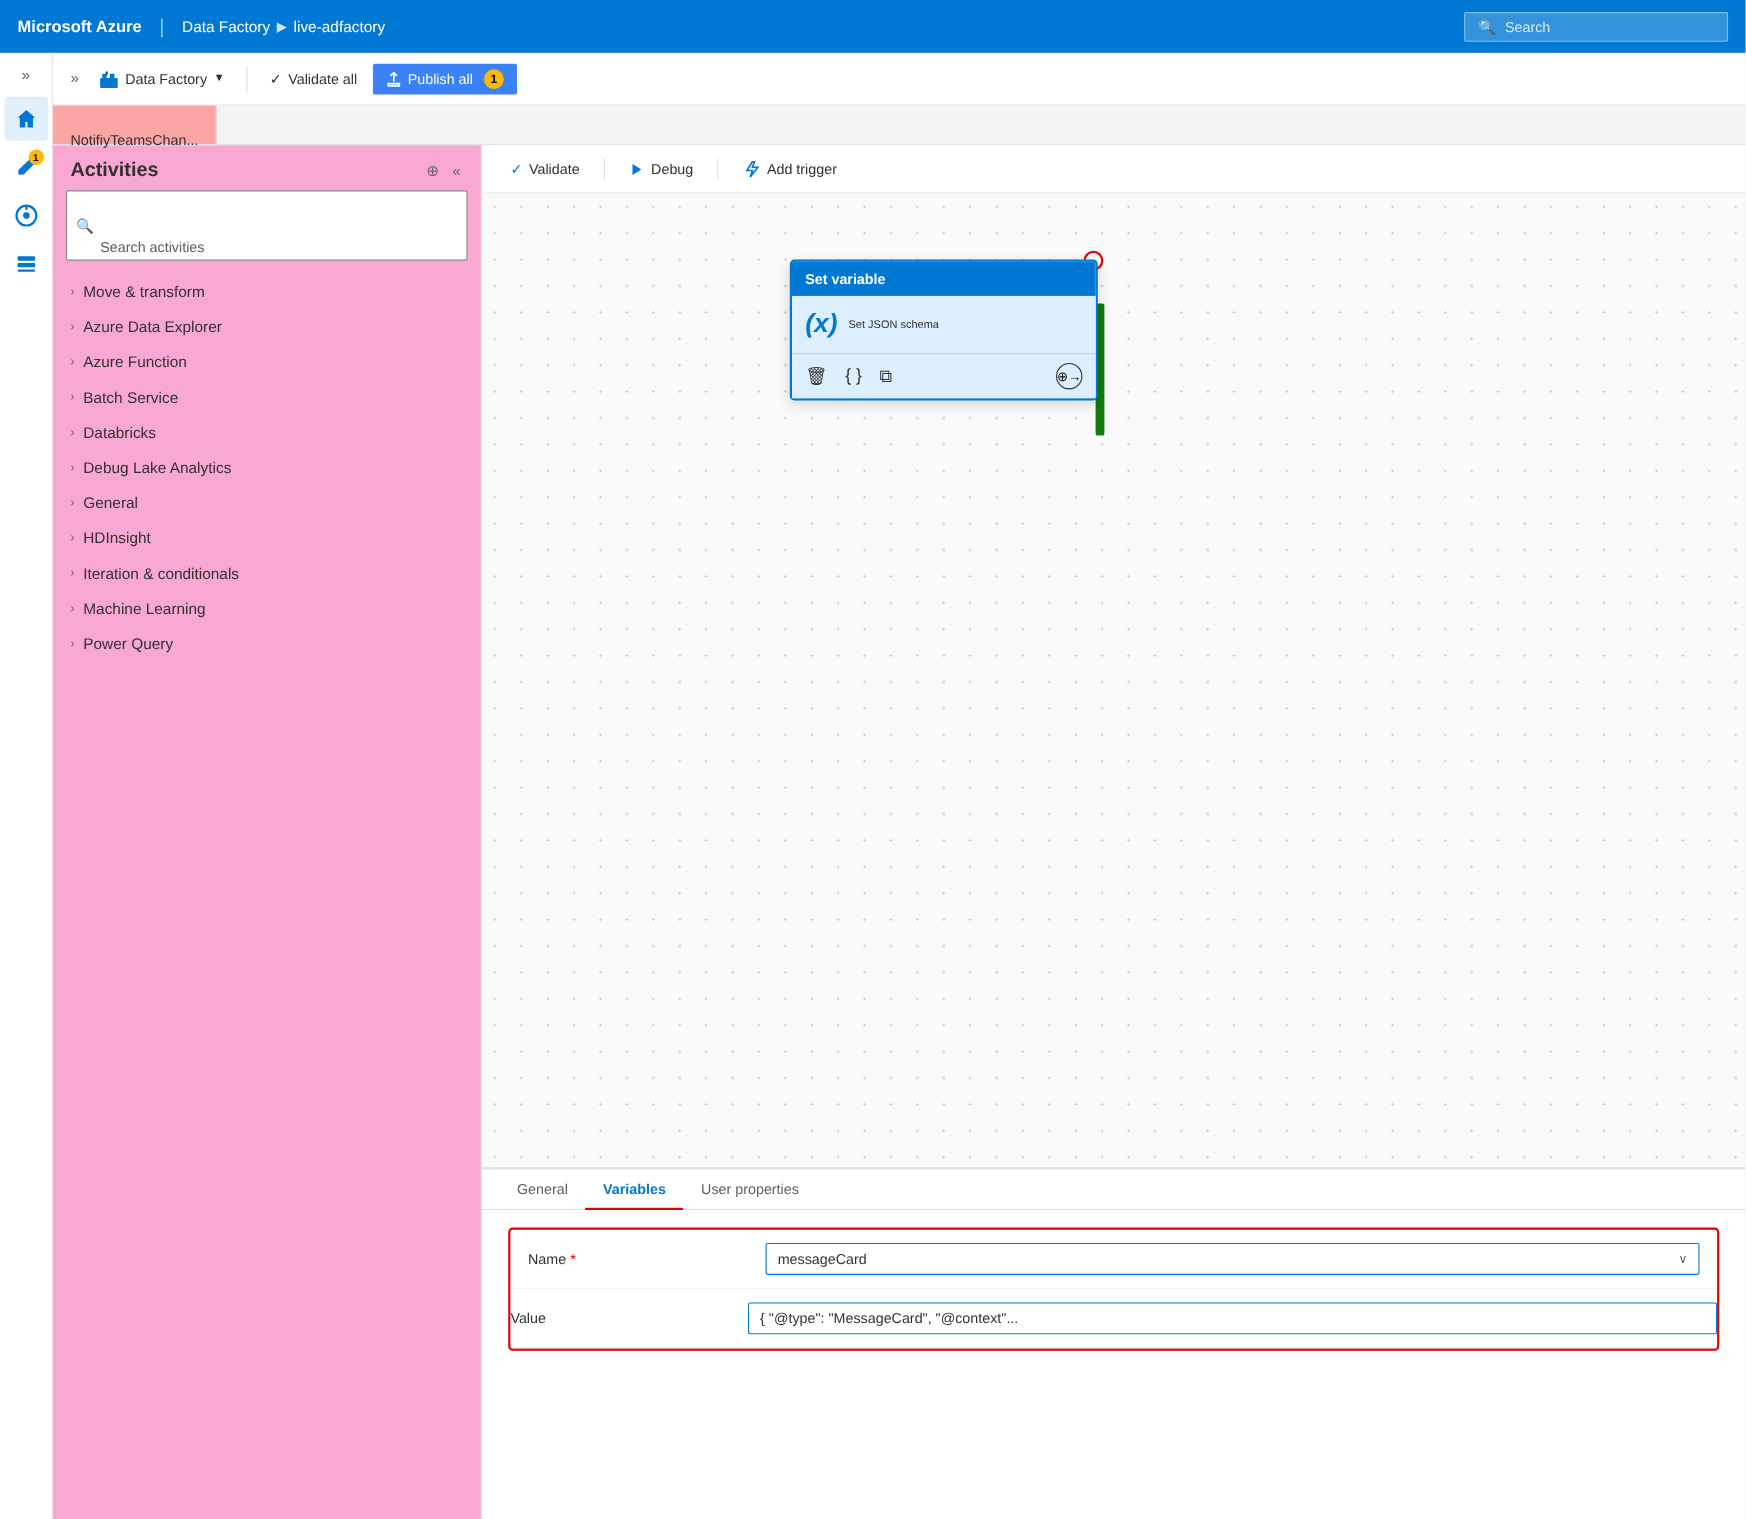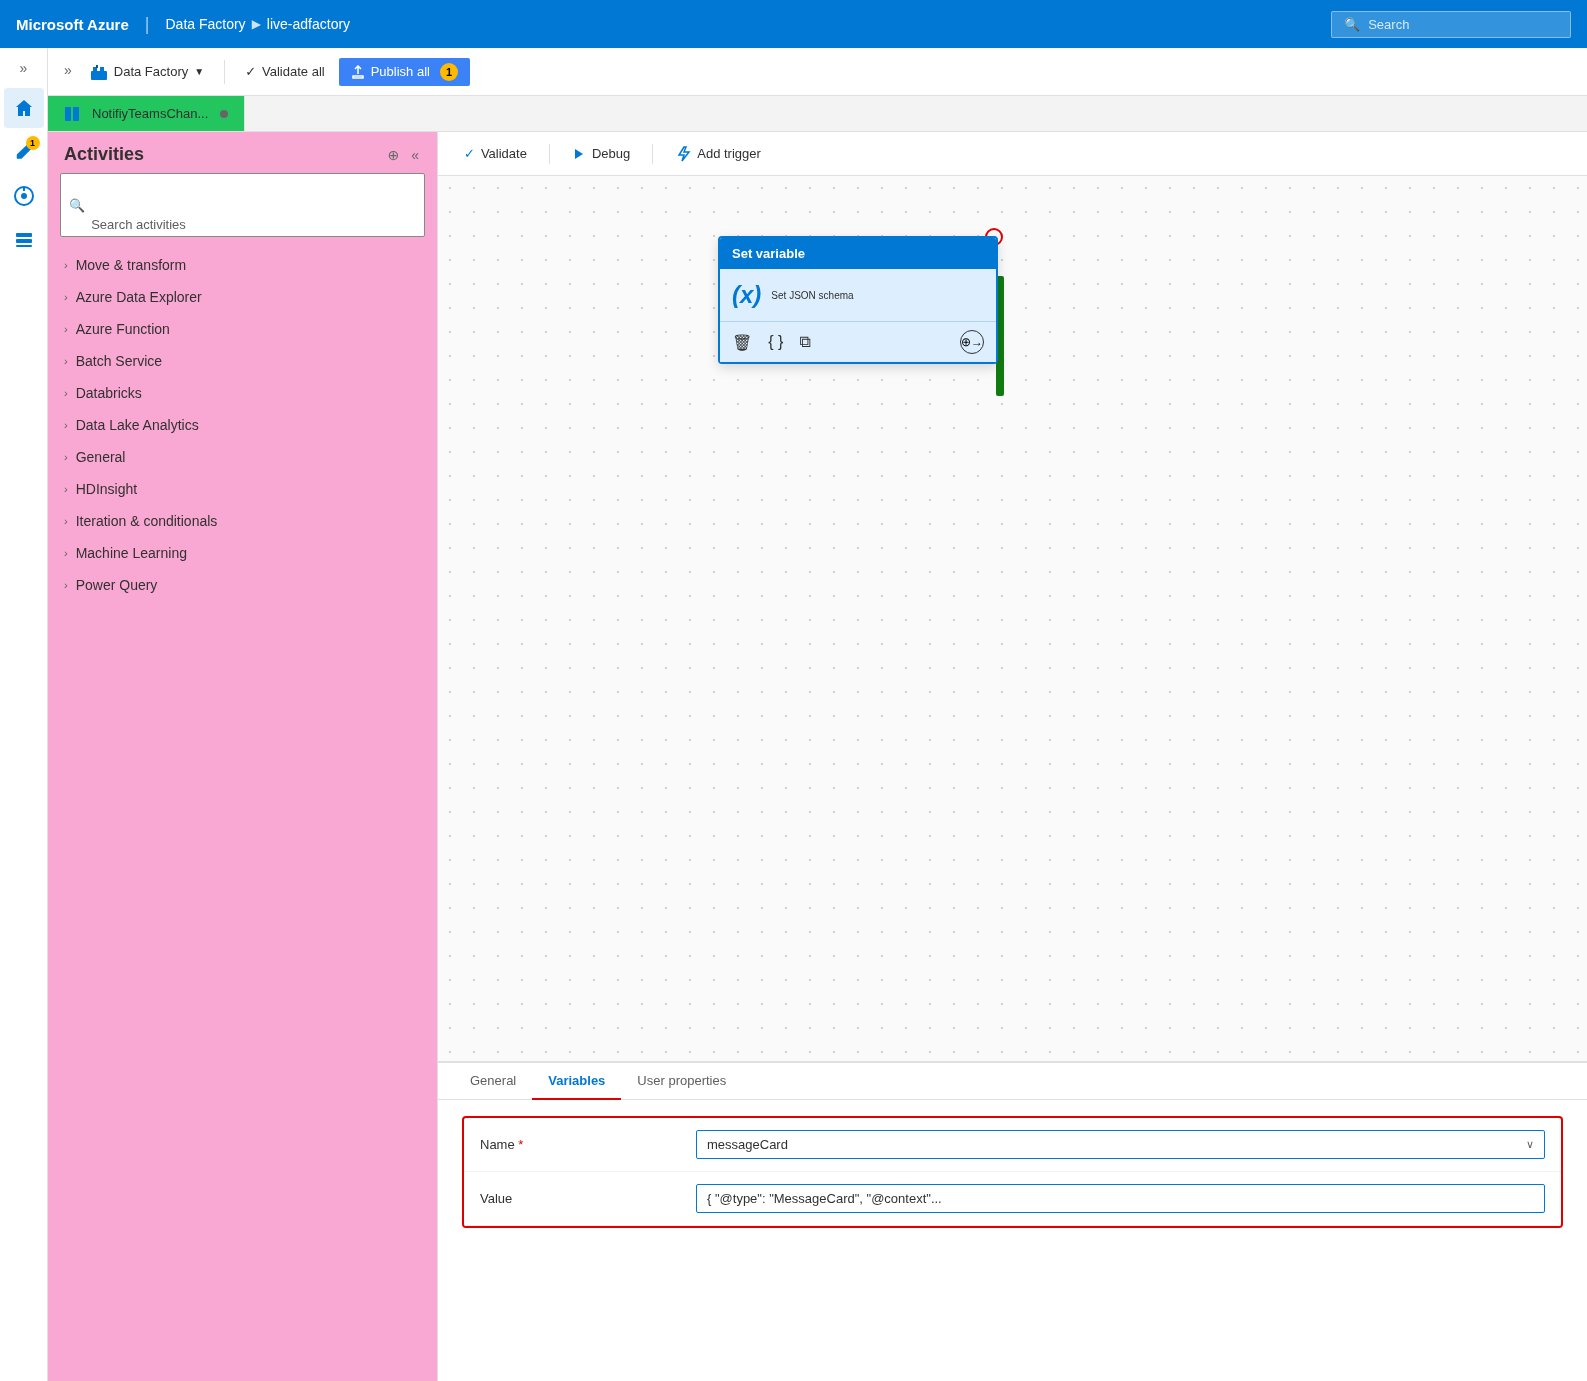--- a/index.html
+++ b/index.html
@@ -170,28 +170,29 @@
     .tab-strip {
       height: 36px;
       background: #f3f3f3;
       border-bottom: 1px solid #e0e0e0;
       display: flex;
       align-items: stretch;
     }
     .tab-item {
       display: flex;
       align-items: center;
-      gap: 12px;
+      gap: 24px;
       padding: 0 16px;
       font-size: 13px;
       color: #323130;
       cursor: pointer;
-      background: #22c55e;
+      background: #fca5a5;
       border-right: 1px solid #e0e0e0;
       position: relative;
+      flex-direction: column;
     }
     .tab-item .tab-dot {
       width: 8px;
       height: 8px;
       background: #666;
       border-radius: 50%;
     }
 
     
     .body-split {
@@ -585,21 +586,21 @@
           <div class="activity-group">
             <span class="chevron">›</span>
             <span>Batch Service</span>
           </div>
           <div class="activity-group">
             <span class="chevron">›</span>
             <span>Databricks</span>
           </div>
           <div class="activity-group">
             <span class="chevron">›</span>
-            <span>Data Lake Analytics</span>
+            <span>Debug Lake Analytics</span>
           </div>
           <div class="activity-group">
             <span class="chevron">›</span>
             <span>General</span>
           </div>
           <div class="activity-group">
             <span class="chevron">›</span>
             <span>HDInsight</span>
           </div>
           <div class="activity-group">
@@ -675,21 +676,21 @@
               <div class="form-row" style="padding: 12px 16px; border-bottom: 1px solid #f3f2f1;">
                 <div class="form-label">
                   <span>Name</span>
                   <span class="required">*</span>
                 </div>
                 <div class="form-input">
                   <span class="form-input-value">messageCard</span>
                   <span class="form-input-chevron">∨</span>
                 </div>
               </div>
-              <div class="form-row" style="padding: 12px 16px;">
+              <div class="form-row" style="padding: 12px 0;">
                 <div class="form-label">
                   <span>Value</span>
                 </div>
                 <div class="form-input">
                   <span class="form-input-value">{ "@type": "MessageCard", "@context"...</span>
                 </div>
               </div>
             </div>
           </div>
         </div>

